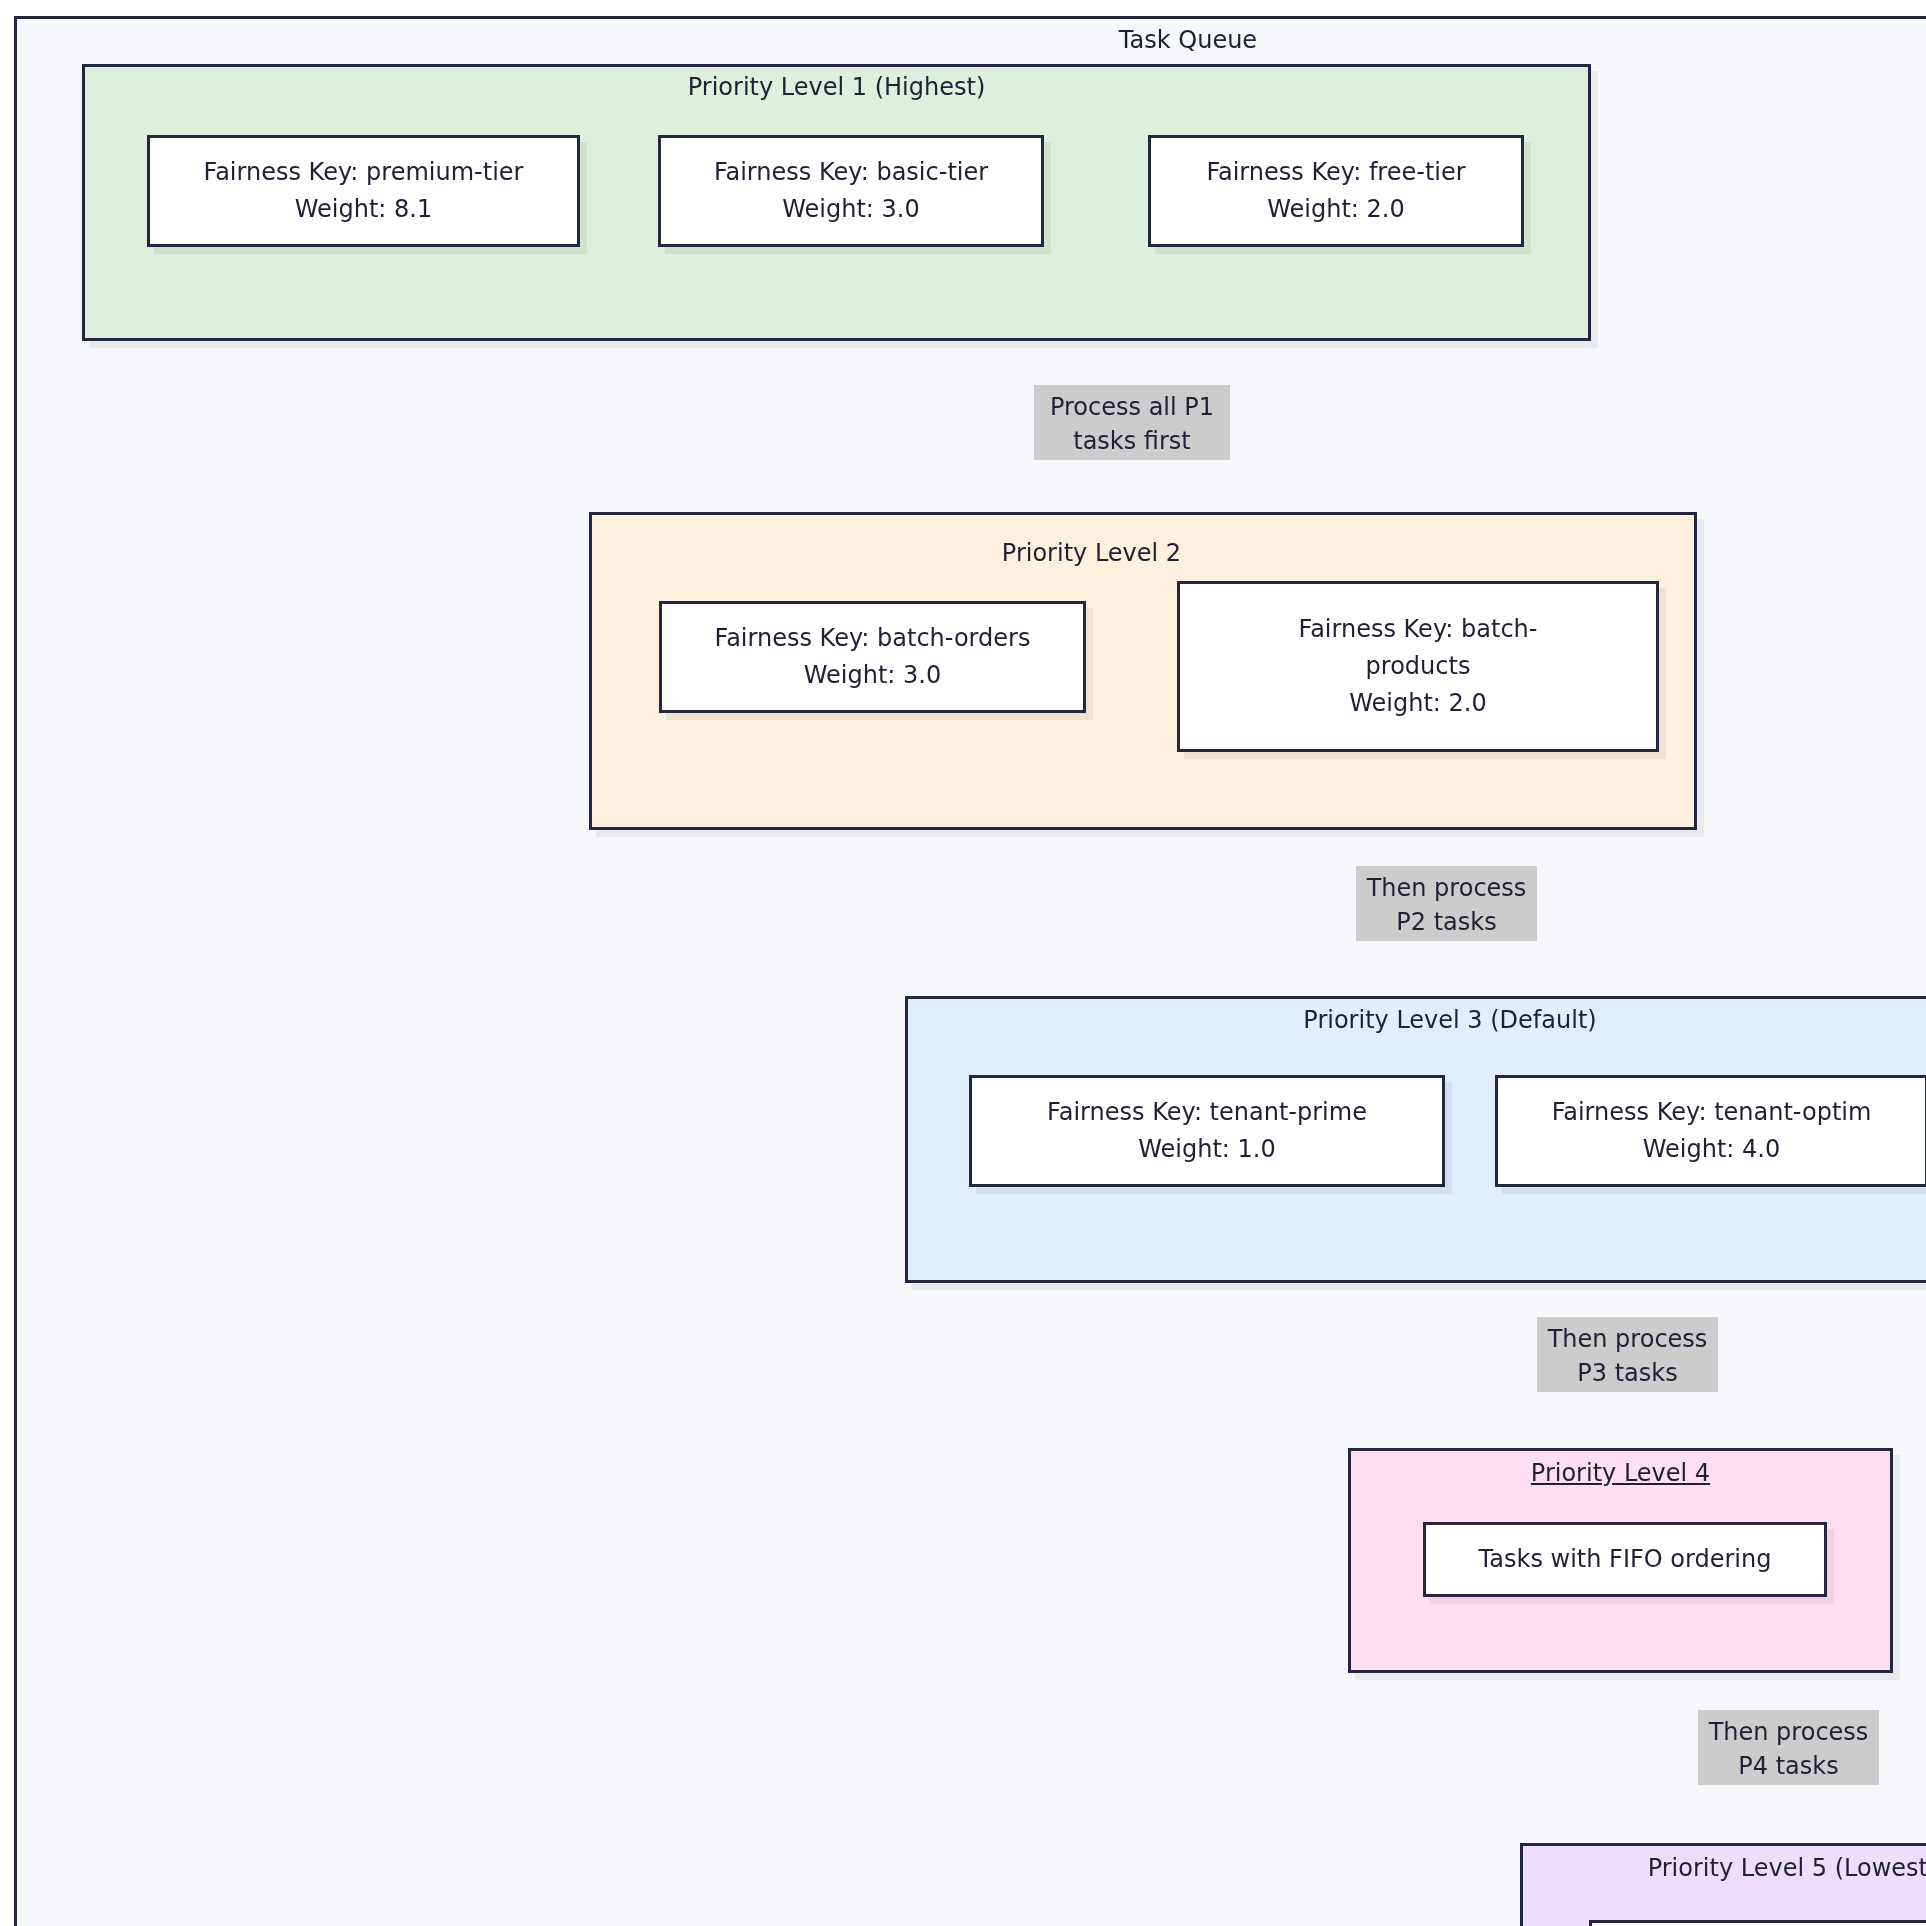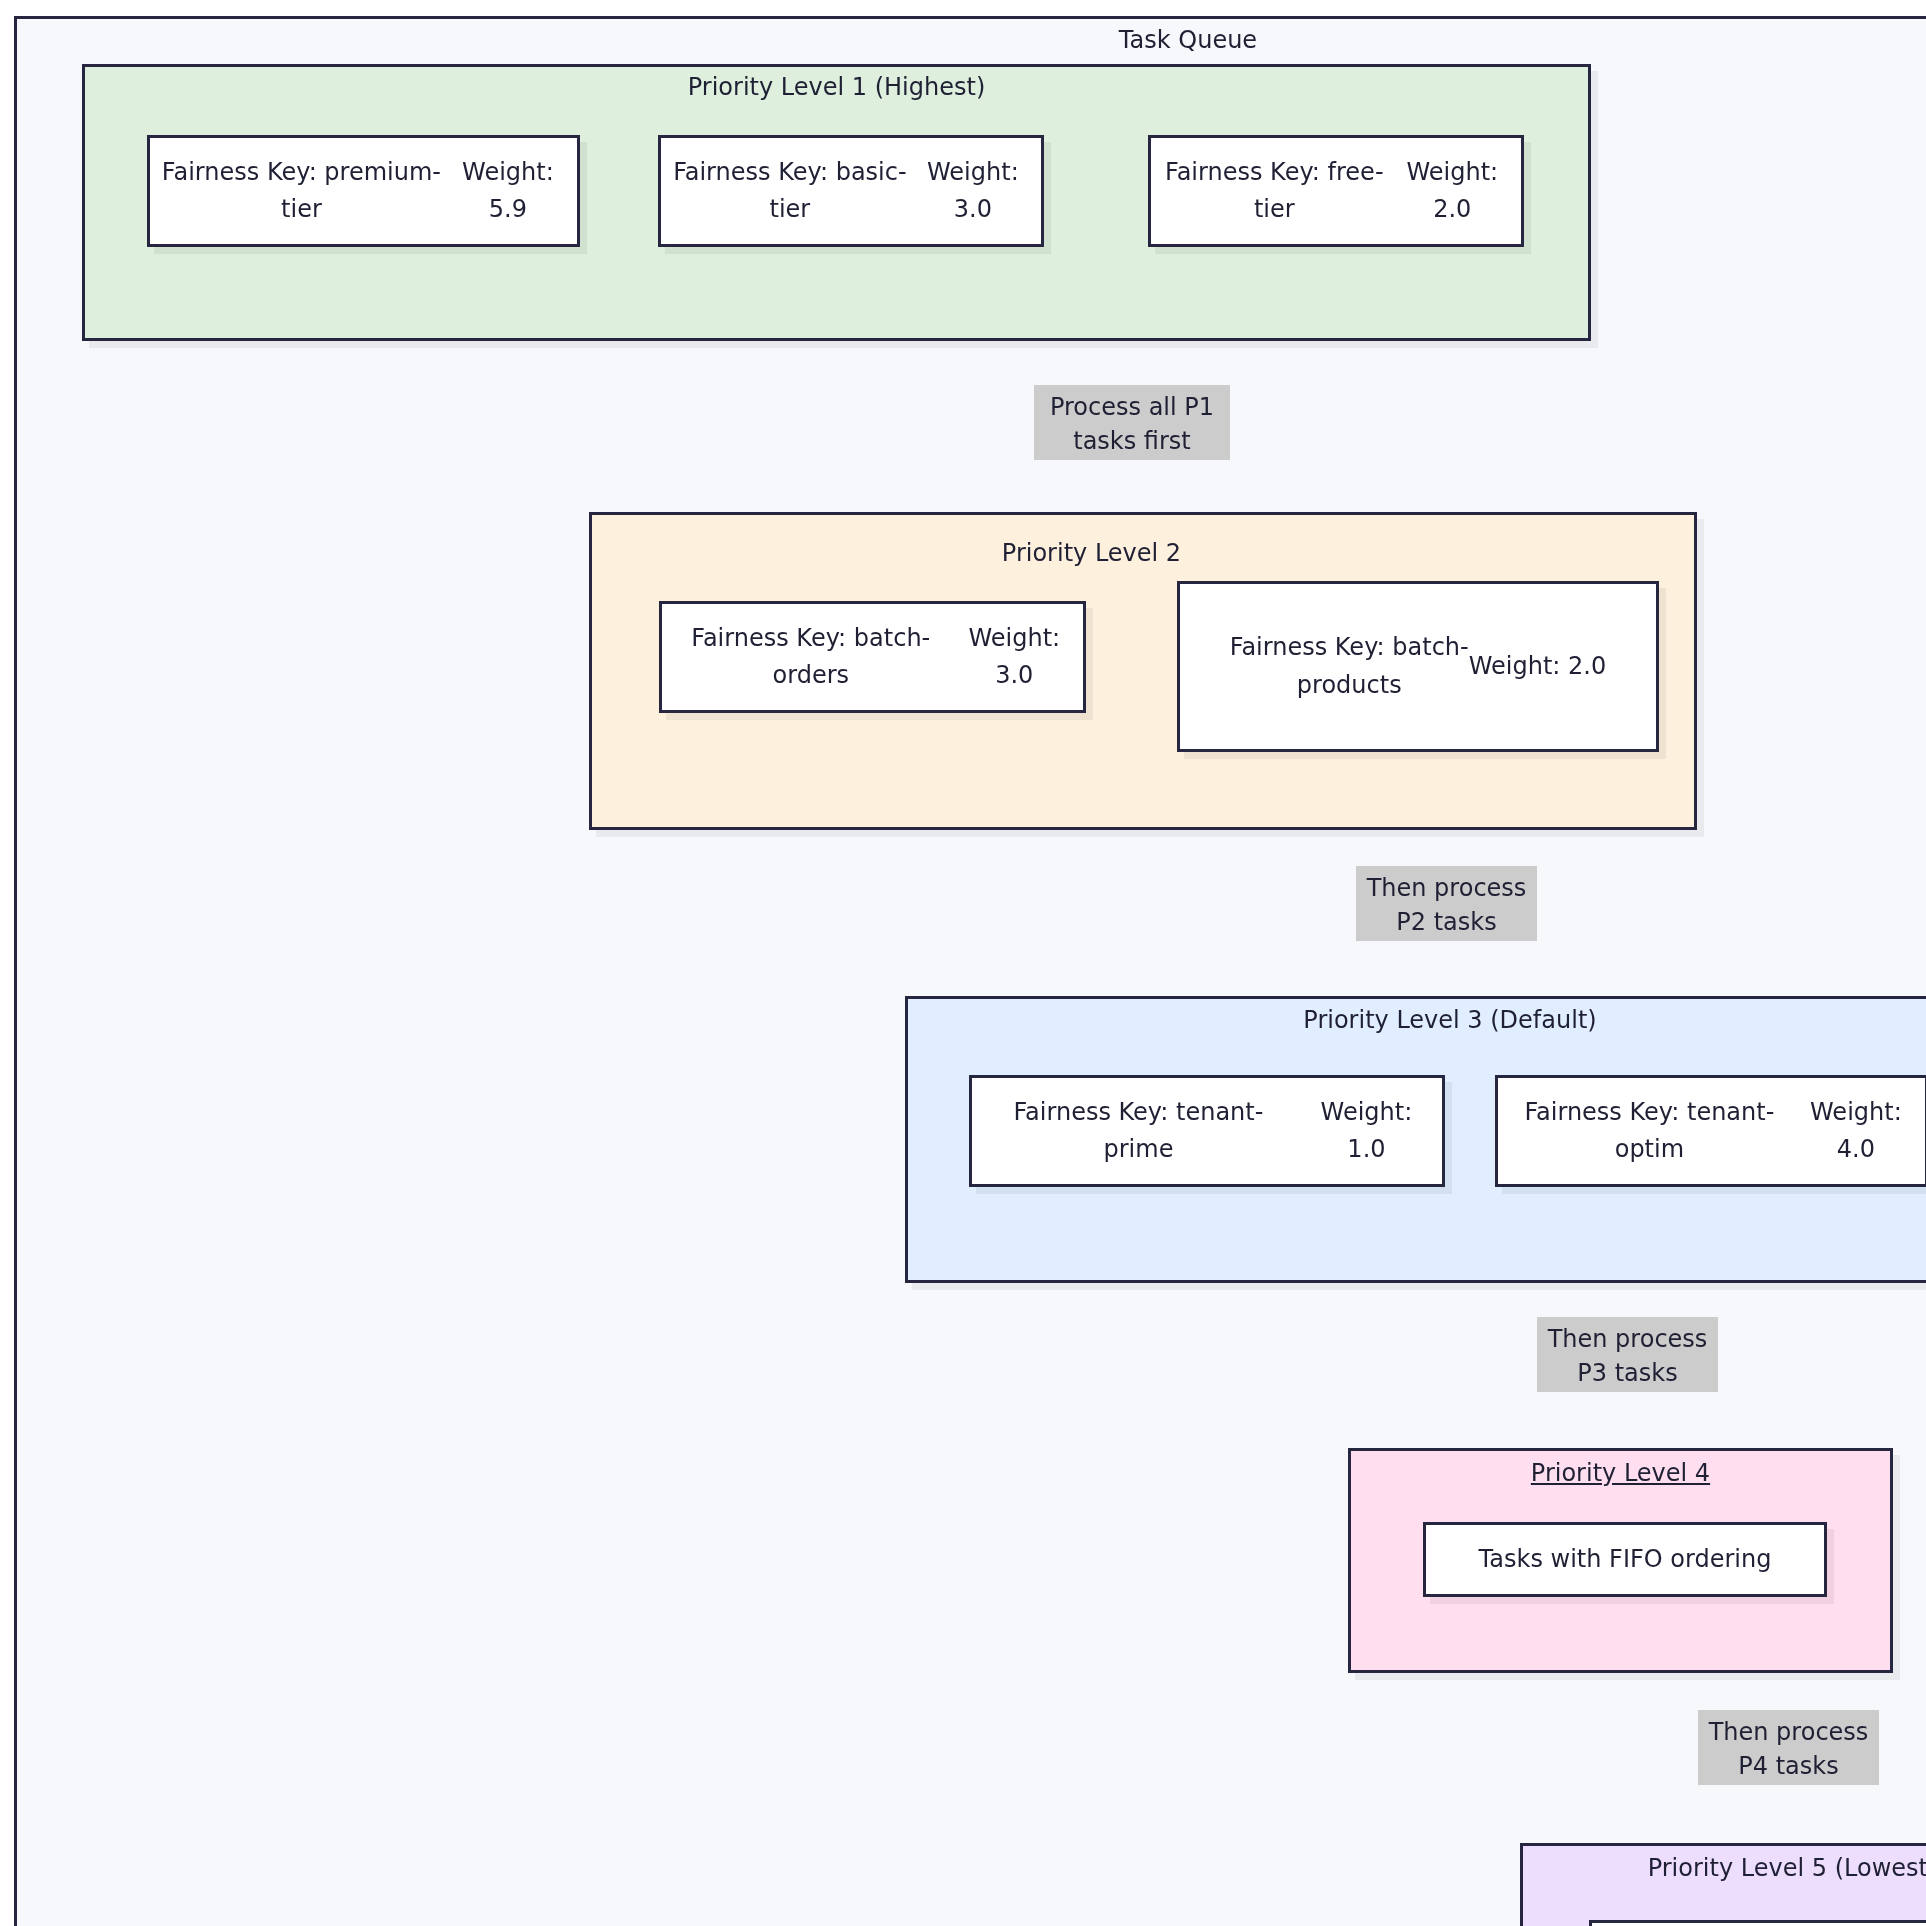--- a/index.html
+++ b/index.html
@@ -37,21 +37,21 @@
     line-height: 1.1;
     white-space: nowrap;
   }
   
   .node {
     position: absolute;
     border: 3.5px solid #262641;
     background: #ffffff;
     box-sizing: border-box;
     display: flex;
-    flex-direction: row;
+    flex-direction: column;
     align-items: center;
     justify-content: center;
     text-align: center;
     color: #1f2034;
     font-size: 24px;
     line-height: 1.55;
     box-shadow: 7px 7px 0 0 rgba(0,0,0,0.055);
     padding: 3.9px 7px;
   }
   .node .ln { display: block; white-space: pre-line; }
@@ -117,21 +117,21 @@
 
   <div class="cluster" style="left:13.5px; top:16px; width:2349px; height:2103px; background:#f7f8fb;">
   </div>
   <div class="cluster-title" style="top:27px; left:13.5px; width:2349px;">Task Queue</div>
 
   <div class="cluster" style="left:82px; top:64px; width:1509px; height:277px; background:#deefdd;"></div>
   <div class="cluster-title" style="top:74px; left:82px; width:1509px;">Priority Level 1 (Highest)</div>
 
   <div class="node" style="left:147px; top:135px; width:433px; height:112px;">
     <span class="ln">Fairness Key: premium-tier</span>
-    <span class="ln">Weight: 5.9</span>
+    <span class="ln">Weight: 8.1</span>
   </div>
 
   <div class="node" style="left:658px; top:135px; width:386px; height:112px;">
     <span class="ln">Fairness Key: basic-tier</span>
     <span class="ln">Weight: 3.0</span>
   </div>
 
   <div class="node" style="left:1148px; top:135px; width:376px; height:112px;">
     <span class="ln">Fairness Key: free-tier</span>
     <span class="ln">Weight: 2.0</span>

